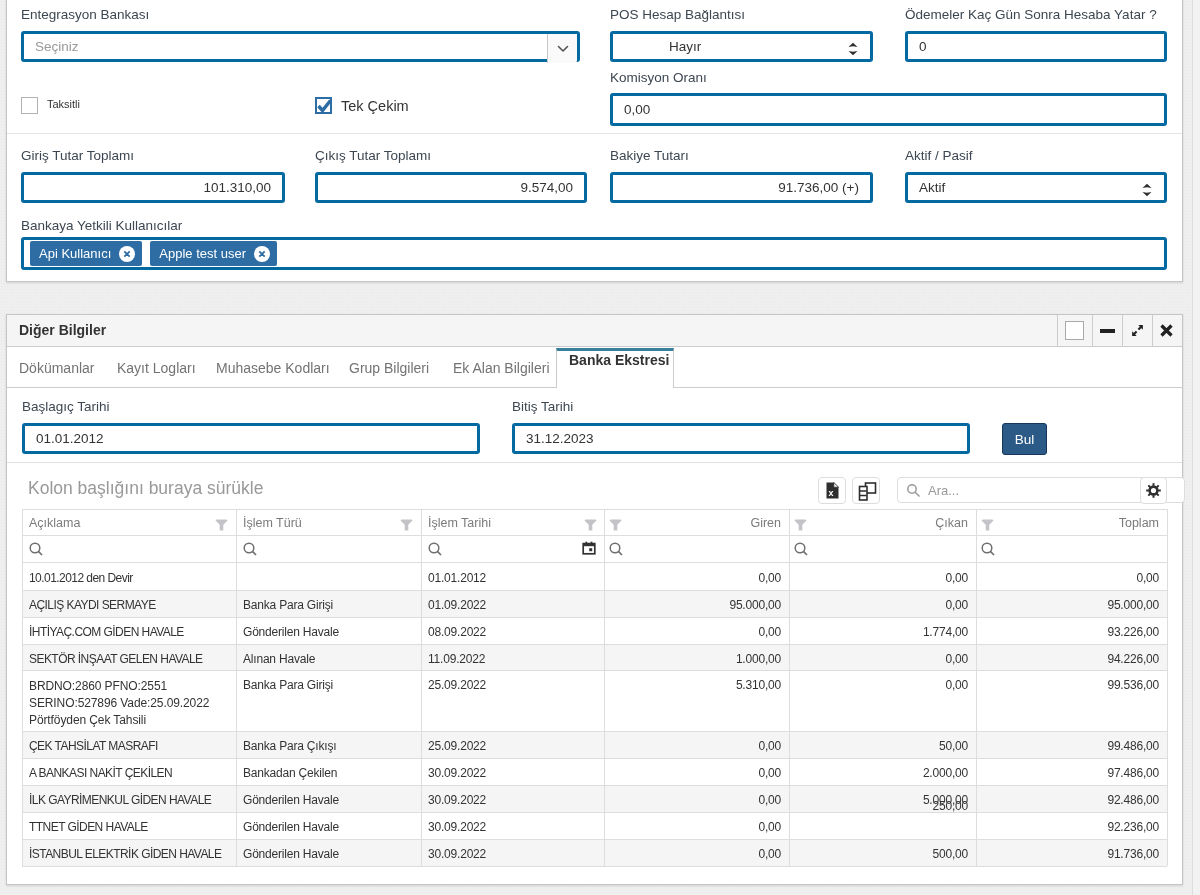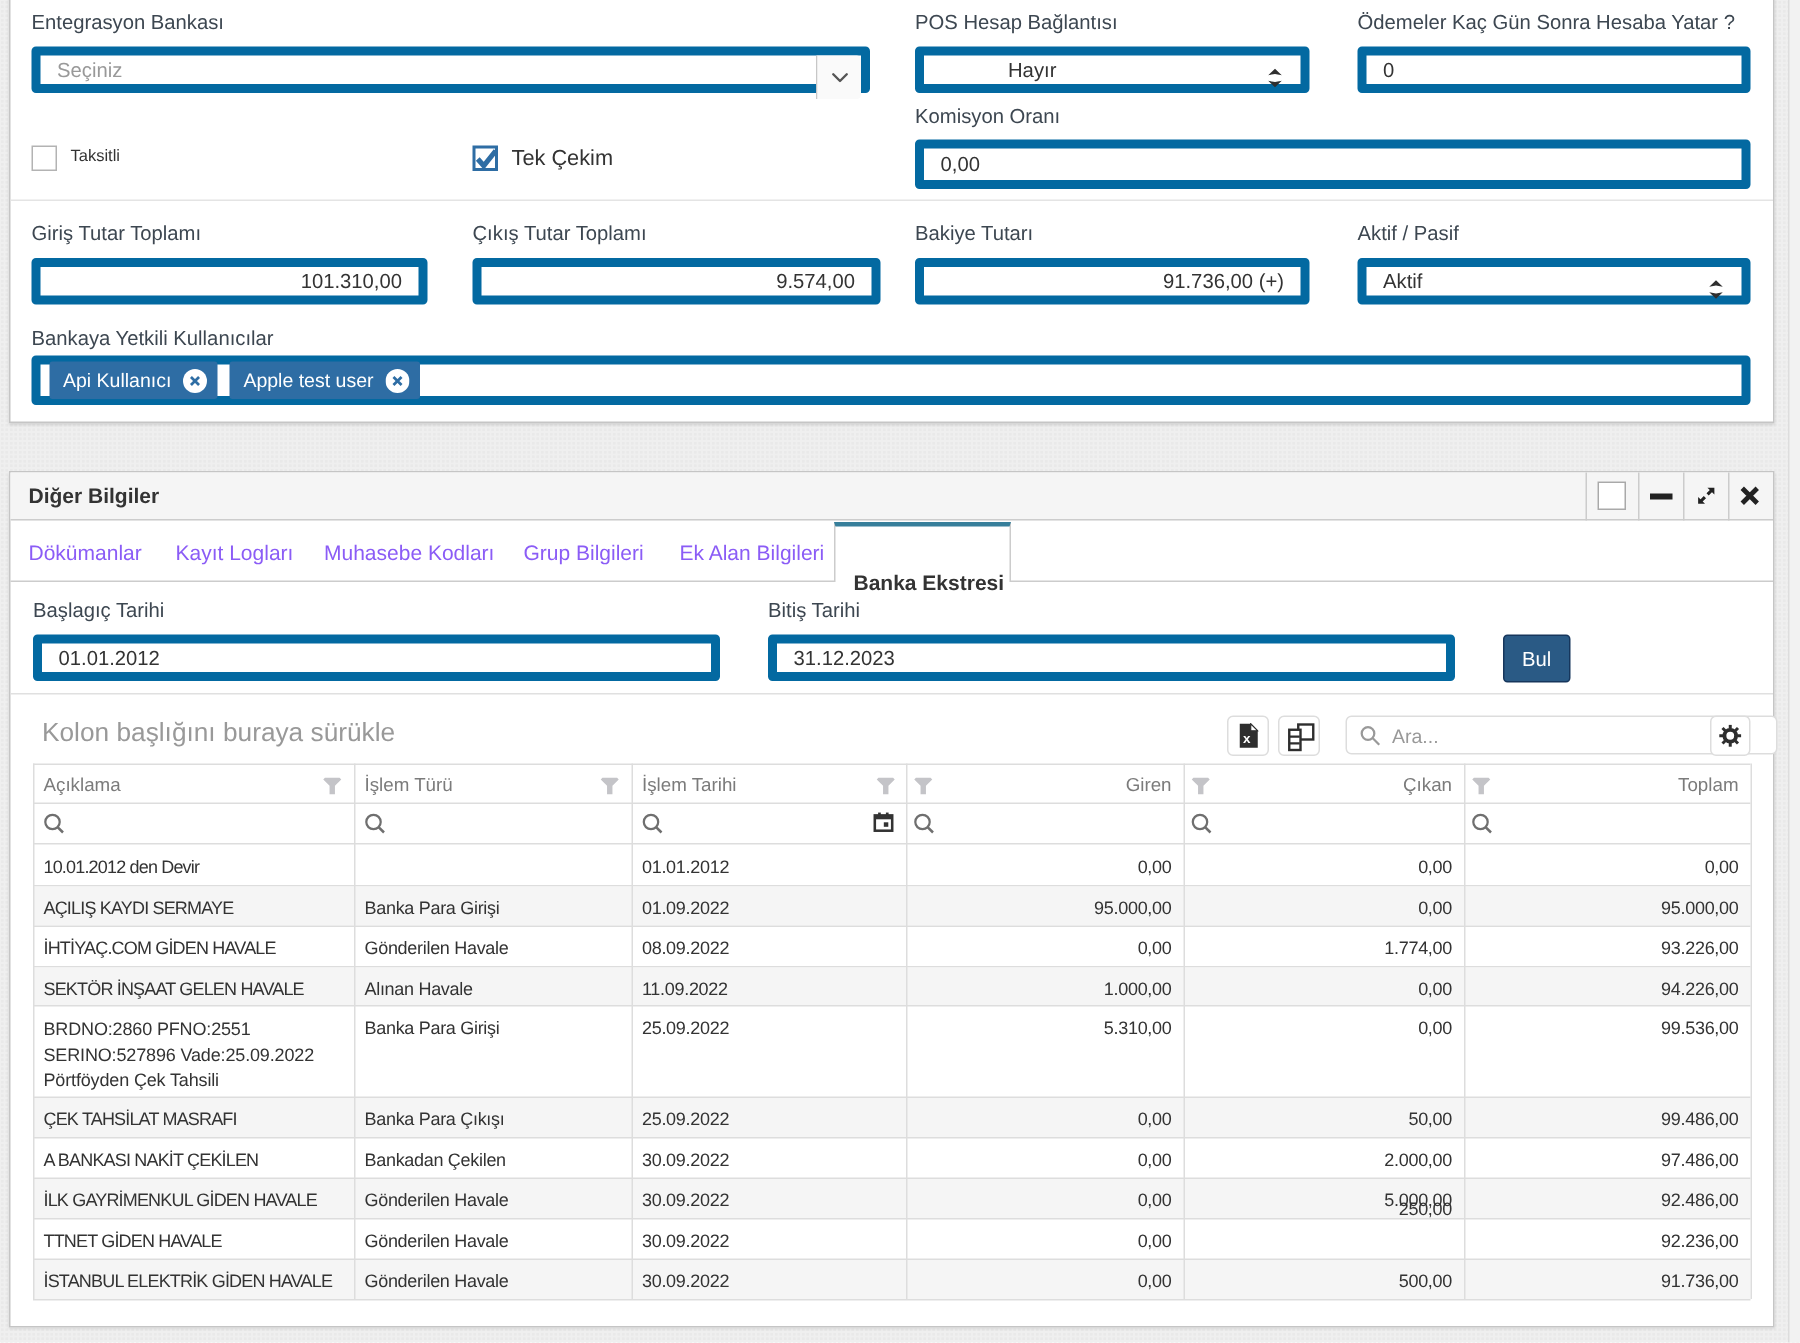--- a/index.html
+++ b/index.html
@@ -7,29 +7,29 @@
 body {
   position:relative;
   font-family:"Liberation Sans", sans-serif;
   background:#efefef;
   background-image:radial-gradient(#e9e9e9 1px, transparent 1px); background-size:3px 3px;
   color:#333;
 }
 .abs { position:absolute; }
 .panel { position:absolute; background:#fff; border:1px solid #c5c5c5; box-shadow:0 1px 2px rgba(0,0,0,0.12); }
 .lbl { position:absolute; font-size:13.5px; color:#3d4751; white-space:nowrap; }
-.inp { position:absolute; background:#fff; border:6px solid #0369a1; border-radius:3px; font-size:13.5px; color:#333; display:flex; align-items:center; }
+.inp { position:absolute; background:#fff; border:3px solid #0369a1; border-radius:3px; font-size:13.5px; color:#333; display:flex; align-items:center; }
 .inp .txt { padding-left:11px; }
 .inp.num { justify-content:flex-end; }
 .inp.num .txt { padding-left:0; padding-right:11px; }
 .vline { position:absolute; width:1px; background:#ccc; }
 .hline { position:absolute; height:1px; background:#e4e4e4; }
 .tag { display:inline-flex; align-items:center; background:#2e6da4; color:#fff; font-size:13px; height:25px; border-radius:2px; padding:0 7px 0 9px; margin-right:8px; }
 .tag svg { margin-left:8px; }
-.tabl { position:absolute; font-size:14px; color:#8b5cf6; white-space:nowrap; }
+.tabl { position:absolute; font-size:14px; color:#737373; white-space:nowrap; }
 .gridtxt { position:absolute; font-size:12px; letter-spacing:-0.2px; color:#333; white-space:nowrap; }
 .c1 { letter-spacing:-0.55px; }
 .hdr { font-size:12.5px; letter-spacing:0; }
 .hdr { color:#7b7b7b; }
 </style>
 </head>
 <body>
 
 <div class="panel" style="left:6px; top:-21px; width:1177px; height:303px;"></div>
 <div class="hline" style="left:7px; top:133px; width:1175px;"></div>
@@ -133,21 +133,21 @@
   <path d="M2.5 2.5 L12.5 12.5 M12.5 2.5 L2.5 12.5" stroke="#222" stroke-width="3.2" fill="none"></path>
 </svg>
 
 <div class="abs" style="left:7px; top:387px; width:1175px; height:1px; background:#ccc;"></div>
 <div class="tabl" style="left:19px; top:360px;">Dökümanlar</div>
 <div class="tabl" style="left:117px; top:360px;">Kayıt Logları</div>
 <div class="tabl" style="left:216px; top:360px;">Muhasebe Kodları</div>
 <div class="tabl" style="left:349px; top:360px;">Grup Bilgileri</div>
 <div class="tabl" style="left:453px; top:360px;">Ek Alan Bilgileri</div>
 <div class="abs" style="left:556px; top:348px; width:118px; height:40px; background:#fff; border-left:1px solid #ccc; border-right:1px solid #ccc; border-top:3px solid #377f9b;"></div>
-<div class="tabl" style="left:569px; top:380px; font-weight:bold; color:#333;">Banka Ekstresi</div>
+<div class="tabl" style="left:569px; top:352px; font-weight:bold; color:#333;">Banka Ekstresi</div>
 
 <div class="lbl" style="left:22px; top:399px;">Başlagıç Tarihi</div>
 <div class="lbl" style="left:512px; top:399px;">Bitiş Tarihi</div>
 <div class="inp" style="left:22px; top:423px; width:458px; height:31px;">
     <span class="txt">01.01.2012</span>
   </div>
 <div class="inp" style="left:512px; top:423px; width:458px; height:31px;">
     <span class="txt">31.12.2023</span>
   </div>
 <div class="abs" style="left:1002px; top:423px; width:45px; height:32px; background:#2a5a85; border:1px solid #16365c; border-radius:3px; color:#fff; font-size:13.5px; display:flex; align-items:center; justify-content:center;">Bul</div>

